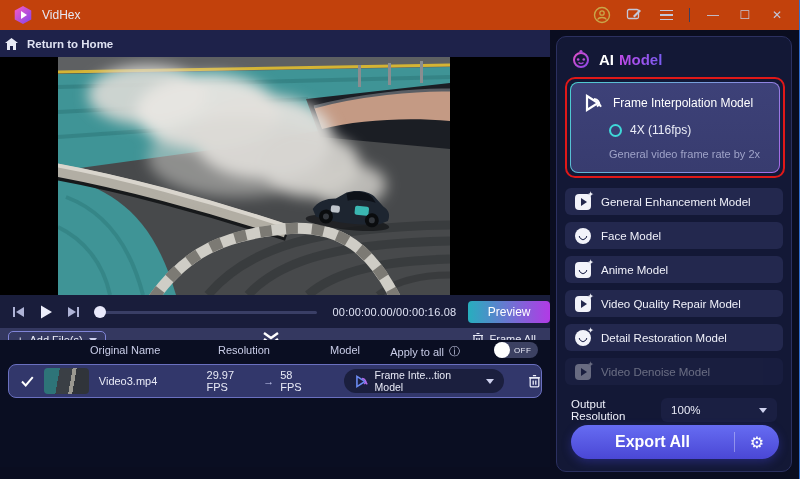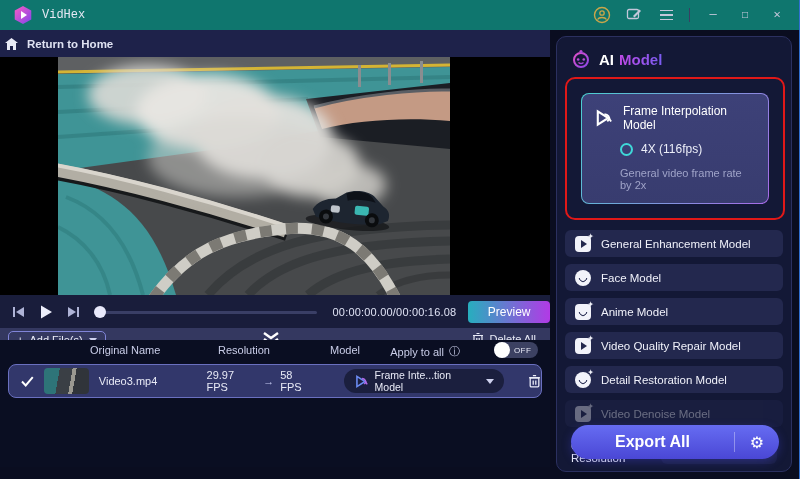--- a/index.html
+++ b/index.html
@@ -1,20 +1,20 @@
 <!DOCTYPE html>
 <html><head>
 <meta charset="utf-8">
 <style>
   * { margin:0; padding:0; box-sizing:border-box; }
   html,body { width:800px; height:479px; overflow:hidden; }
   body { font-family:"Liberation Sans", sans-serif; background:#0a0d20; position:relative; color:#e8eaf6; border-right:1px solid #2f6fd0; }
 
   
-  .titlebar { position:absolute; left:0; top:0; width:800px; height:30px; background:#0f766e; display:flex; align-items:center;font-family:Liberation Mono, monospace; }
+  .titlebar { position:absolute; left:0; top:0; width:800px; height:30px; background:#c2410c; display:flex; align-items:center; }
   .logo { width:18px; height:18px; margin-left:14px; clip-path:polygon(50% 0,96% 25%,96% 75%,50% 100%,4% 75%,4% 25%); background:linear-gradient(135deg,#f05ac8 10%,#8a46e8 90%); position:relative; }
   .logo::after { content:""; position:absolute; left:7px; top:5px; border-left:6px solid #fff; border-top:4px solid transparent; border-bottom:4px solid transparent; }
   .app-title { font-size:12px; color:#e6e8f4; margin-left:10px; }
   .tb-right { margin-left:auto; display:flex; align-items:center; gap:14px; margin-right:14px; }
   .tb-icon { width:18px; height:18px; display:flex; align-items:center; justify-content:center; cursor:pointer; }
   .winctl { color:#c3c7da; font-size:12px; line-height:1; }
   .tb-sep { width:1px; height:14px; background:#3a3f62; }
   .hamburger { display:flex; flex-direction:column; gap:3px; }
   .hamburger span { display:block; width:13px; height:1.6px; background:#c3c7da; }
 
@@ -58,21 +58,21 @@
   .fname { font-size:11px; margin-left:10px; width:110px; }
   .fps { font-size:11px; display:flex; gap:6px; align-items:center; }
   .modeldrop { margin-left:28px; height:24px; background:#1b1f3e; border-radius:12px; display:flex; align-items:center; gap:6px; padding:0 10px; font-size:10.5px; cursor:pointer; }
   .rowtrash { margin-left:24px; cursor:pointer; display:flex; }
 
   
   .panel { position:absolute; left:556px; top:36px; width:236px; height:436px; background:#131836; border:1px solid #2b3060; border-radius:10px; }
   .panel-head { display:flex; align-items:center; gap:8px; margin:12px 0 8px 14px; }
   .panel-head .t1 { font-size:15px; font-weight:bold; color:#fff; }
   .panel-head .t2 { font-size:15px; font-weight:bold; background:linear-gradient(90deg,#c04ae8,#7a5cf0); -webkit-background-clip:text; background-clip:text; color:transparent; }
-  .interp-outer { margin:0 6px 10px 8px; border:2.5px solid #e01818; border-radius:10px; padding:14px; }
+  .interp-outer { margin:0 6px 10px 8px; border:2.5px solid #e01818; border-radius:10px; padding:3px; }
   .interp-card { border:1px solid transparent; border-radius:8px; padding:10px 12px 10px 12px;
     background:linear-gradient(#3d4178,#383c6f) padding-box, linear-gradient(120deg,#4ad0d0,#a86ae8) border-box; }
   .interp-title-row { display:flex; align-items:center; gap:10px; }
   .interp-title { font-size:12px; color:#fff; }
   .radios { margin:10px 0 0 26px; display:flex; flex-direction:column; gap:9px; }
   .radio-row { display:flex; align-items:center; gap:8px; cursor:pointer; font-size:12px; }
   .radio { width:13px; height:13px; border-radius:50%; border:2px solid #3fd8d8; }
   .radio.sel { background:#3fd8d8; box-shadow:inset 0 0 0 1.5px #2a3670; }
   .radio-row.sel-text { color:#3fd8d8; }
   .radio-row.unsel-text { color:#eceef8; }
@@ -229,21 +229,21 @@
     <svg width="18" height="14" viewBox="0 0 18 14">
         <path d="M2 1 L9 6 L16 1" stroke="#fff" stroke-width="2.4" fill="none"></path>
         <path d="M2 7 L9 12 L16 7" stroke="#fff" stroke-width="2.4" fill="none"></path>
       </svg>
   </div>
   <div class="deleteall">
     <svg width="12" height="13" viewBox="0 0 12 13">
         <rect x="2" y="3.5" width="8" height="8.5" rx="1" fill="none" stroke="#e8eaf6" stroke-width="1.2"></rect>
         <path d="M1 3.5 L11 3.5 M4.5 1.5 L7.5 1.5 M4.8 6 L4.8 10 M7.2 6 L7.2 10" stroke="#e8eaf6" stroke-width="1.2" fill="none"></path>
       </svg>
-    <span>Delete All</span>
+    <span>Frame All</span>
   </div>
 </div>
 
 <div class="tablewrap">
   <div class="thead">
     <span class="th th-name">Original Name</span>
     <span class="th th-res">Resolution</span>
     <span class="th th-model">Model</span>
     <span class="apply">
       <span>Apply to all</span>

